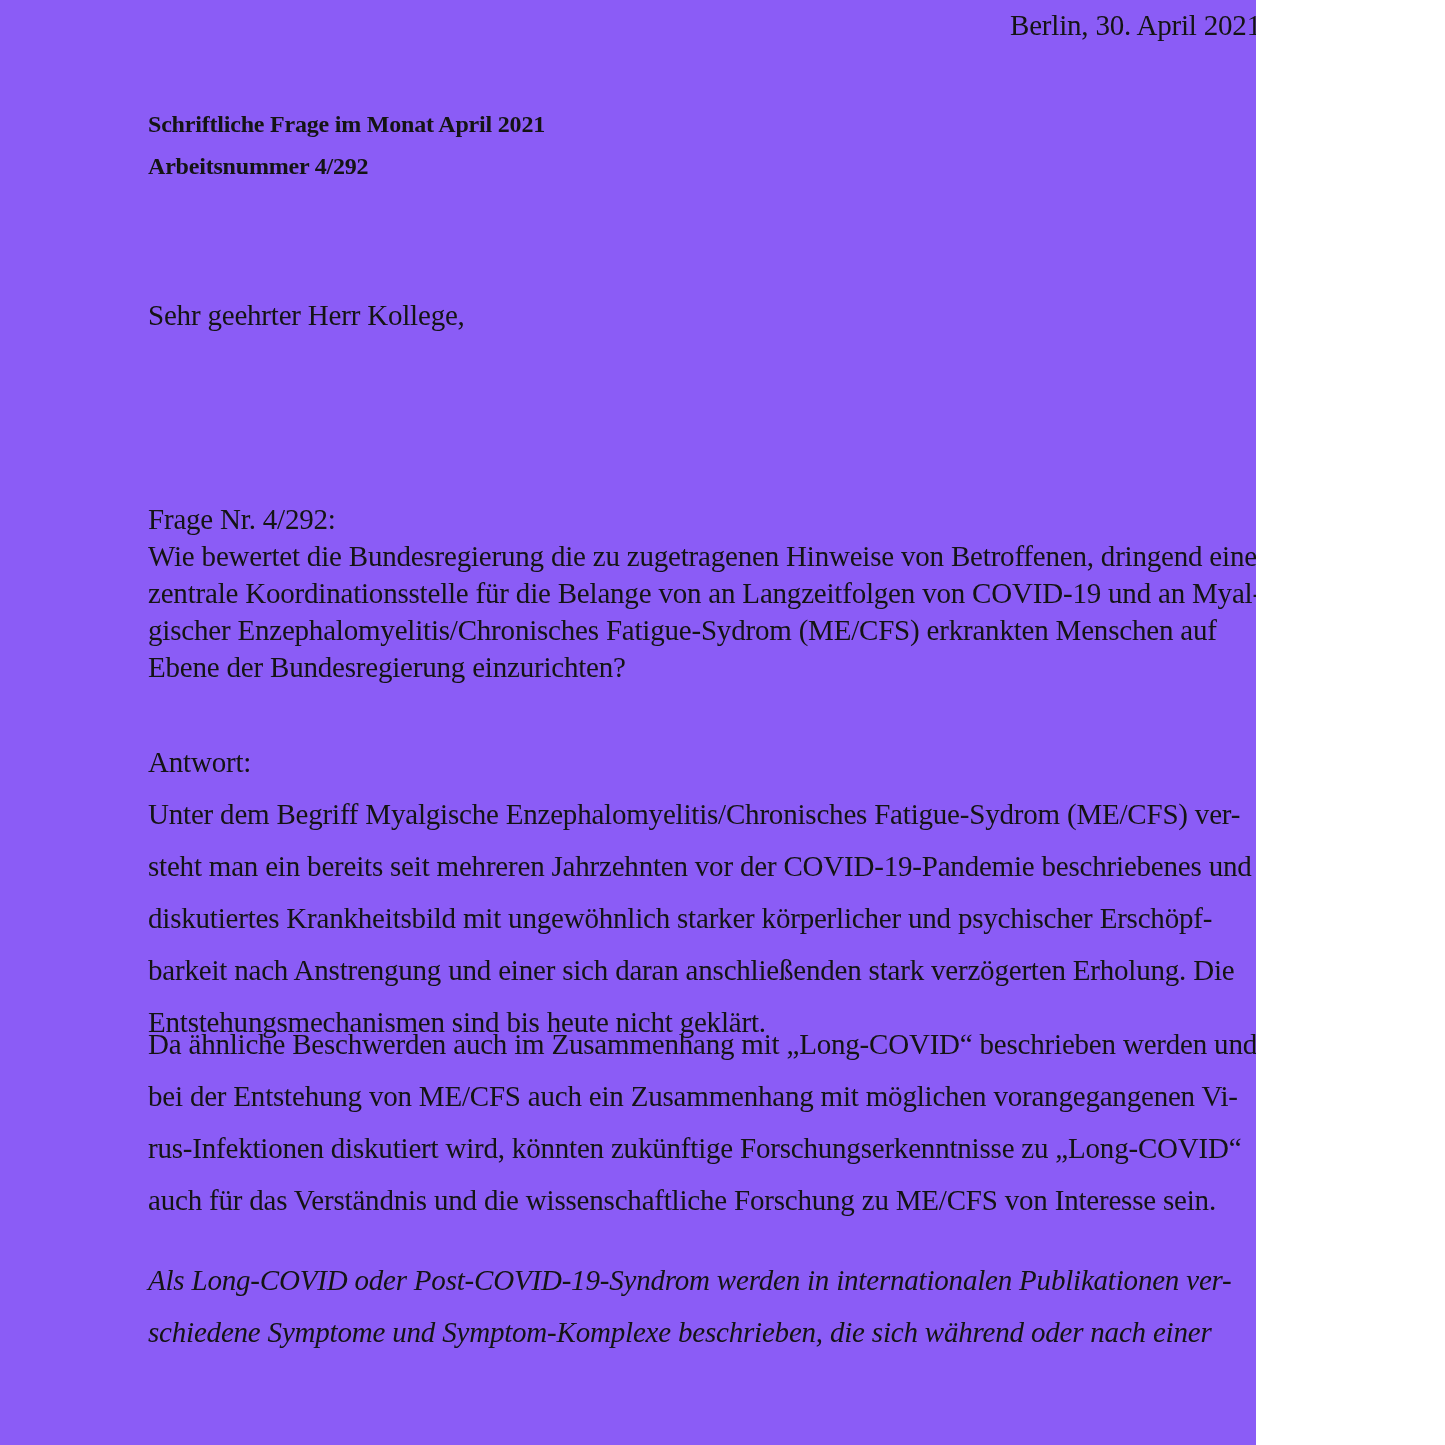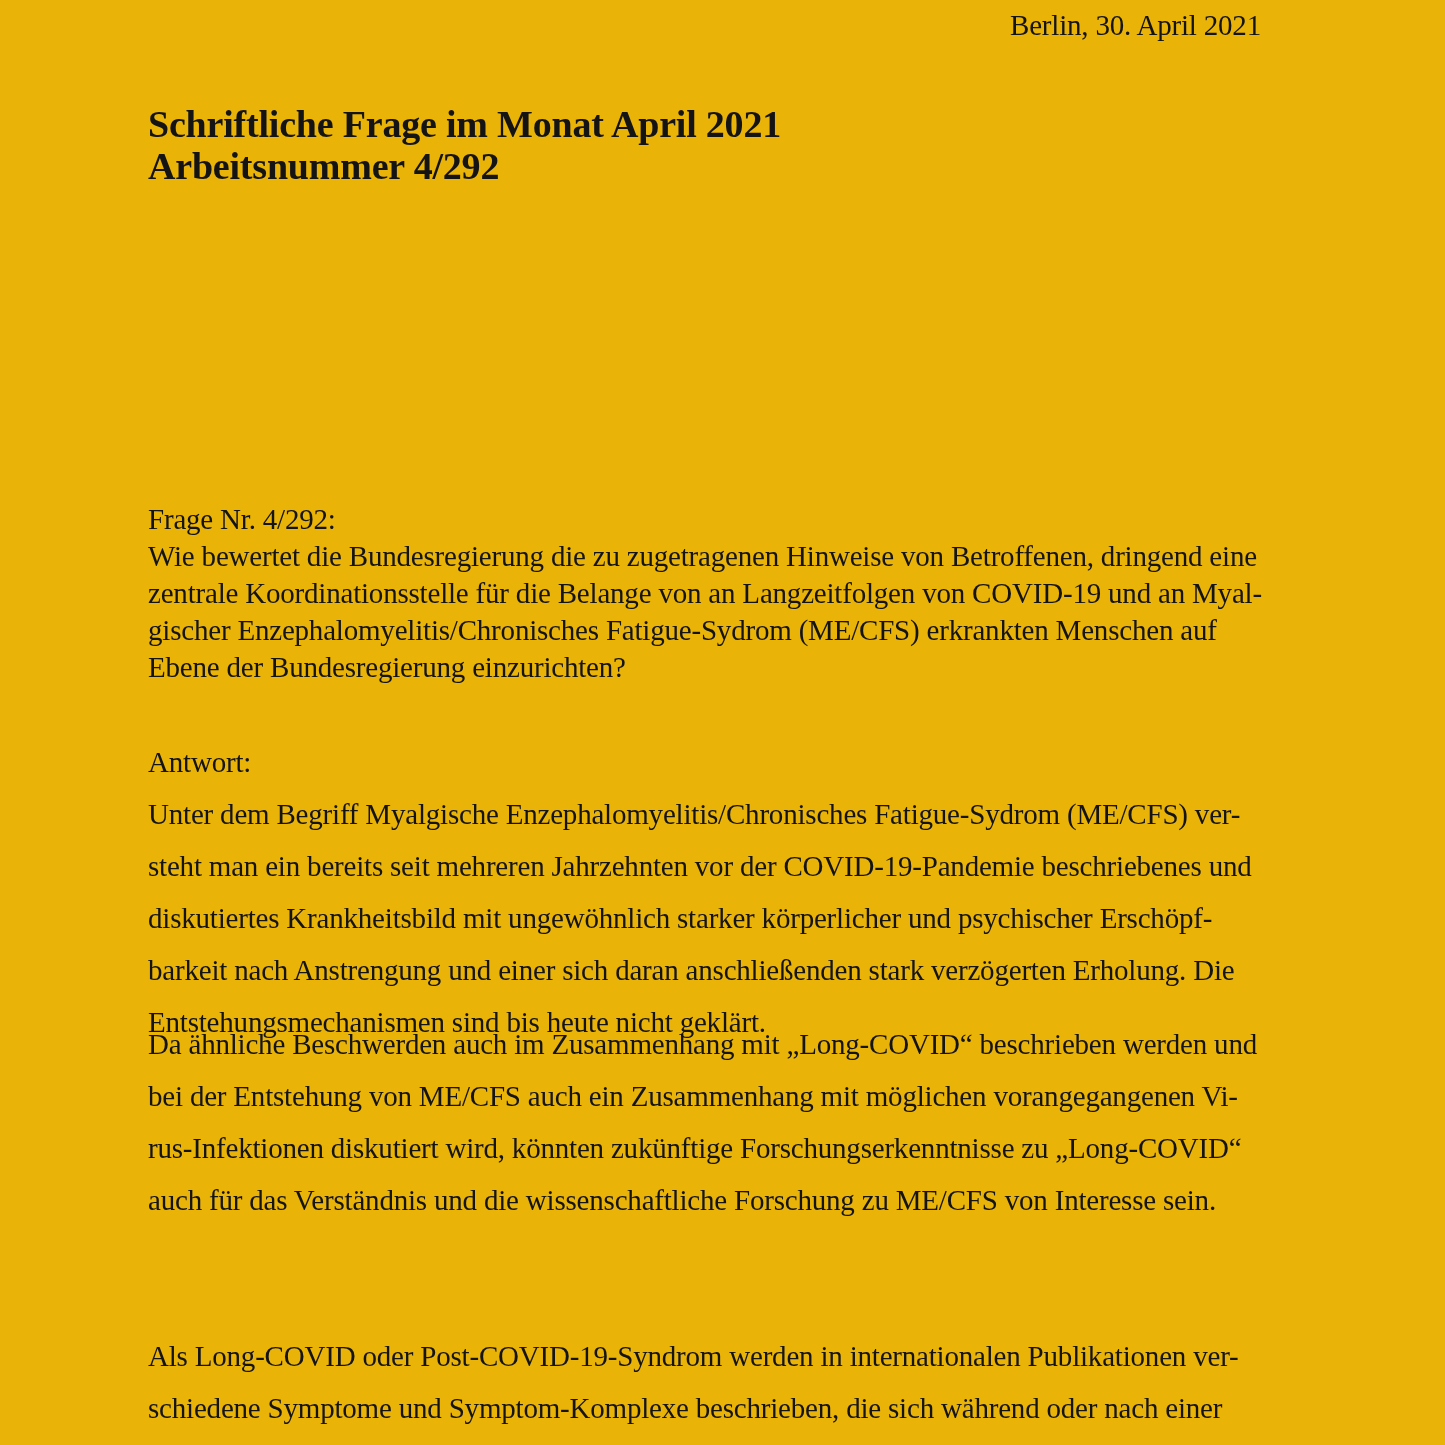--- a/index.html
+++ b/index.html
@@ -3,23 +3,23 @@
 <meta charset="utf-8">
 <title>Schriftliche Frage 4/292</title>
 <style>
   html, body {
     margin: 0;
     padding: 0;
     background: #ffffff;
   }
   .page {
     position: relative;
-    width: 1445px;
+    width: 1256px;
     height: 1445px;
-    background: #eab308;
+    background: #8b5cf6;
     color: #141414;
     font-family: "Liberation Serif", "DejaVu Serif", serif;
     font-size: 29px;
     overflow: hidden;
   }
   .block {
     position: absolute;
     left: 148px;
     width: 1290px;
     white-space: pre-line;
@@ -27,21 +27,21 @@
   }
   .date-block {
     left: 1010px;
     top: 7px;
     width: 430px;
     line-height: 37px;
   }
   .subject-block {
     top: 103px;
     font-weight: 700;
-    font-size: 38px;
+    font-size: 24px;
     line-height: 42px;
   }
   .salutation-block {
     top: 297px;
     line-height: 37px;
   }
   .intro-block {
     top: 400px;
     line-height: 37px;
   }
@@ -52,34 +52,36 @@
   }
   .answer-block-1 {
     top: 736px;
     line-height: 52px;
   }
   .answer-block-2 {
     top: 1018px;
     line-height: 52px;
   }
   .answer-block-3 {
-    top: 1330px;
+    top: 1254px;
     line-height: 52px;
+    font-style: italic;
   }
 </style>
 </head>
 <body>
 
 <div class="page">
 
   <div class="block date-block">Berlin, 30. April 2021</div>
 
   <div class="block subject-block">Schriftliche Frage im Monat April 2021
 Arbeitsnummer 4/292</div>
 
+  <div class="block salutation-block">Sehr geehrter Herr Kollege,</div>
 
 
   <div class="block question-block">Frage Nr. 4/292:
 Wie bewertet die Bundesregierung die zu zugetragenen Hinweise von Betroffenen, dringend eine
 zentrale Koordinationsstelle für die Belange von an Langzeitfolgen von COVID-19 und an Myal-
 gischer Enzephalomyelitis/Chronisches Fatigue-Sydrom (ME/CFS) erkrankten Menschen auf
 Ebene der Bundesregierung einzurichten?</div>
 
   <div class="block answer-block-1">Antwort:
 Unter dem Begriff Myalgische Enzephalomyelitis/Chronisches Fatigue-Sydrom (ME/CFS) ver-

